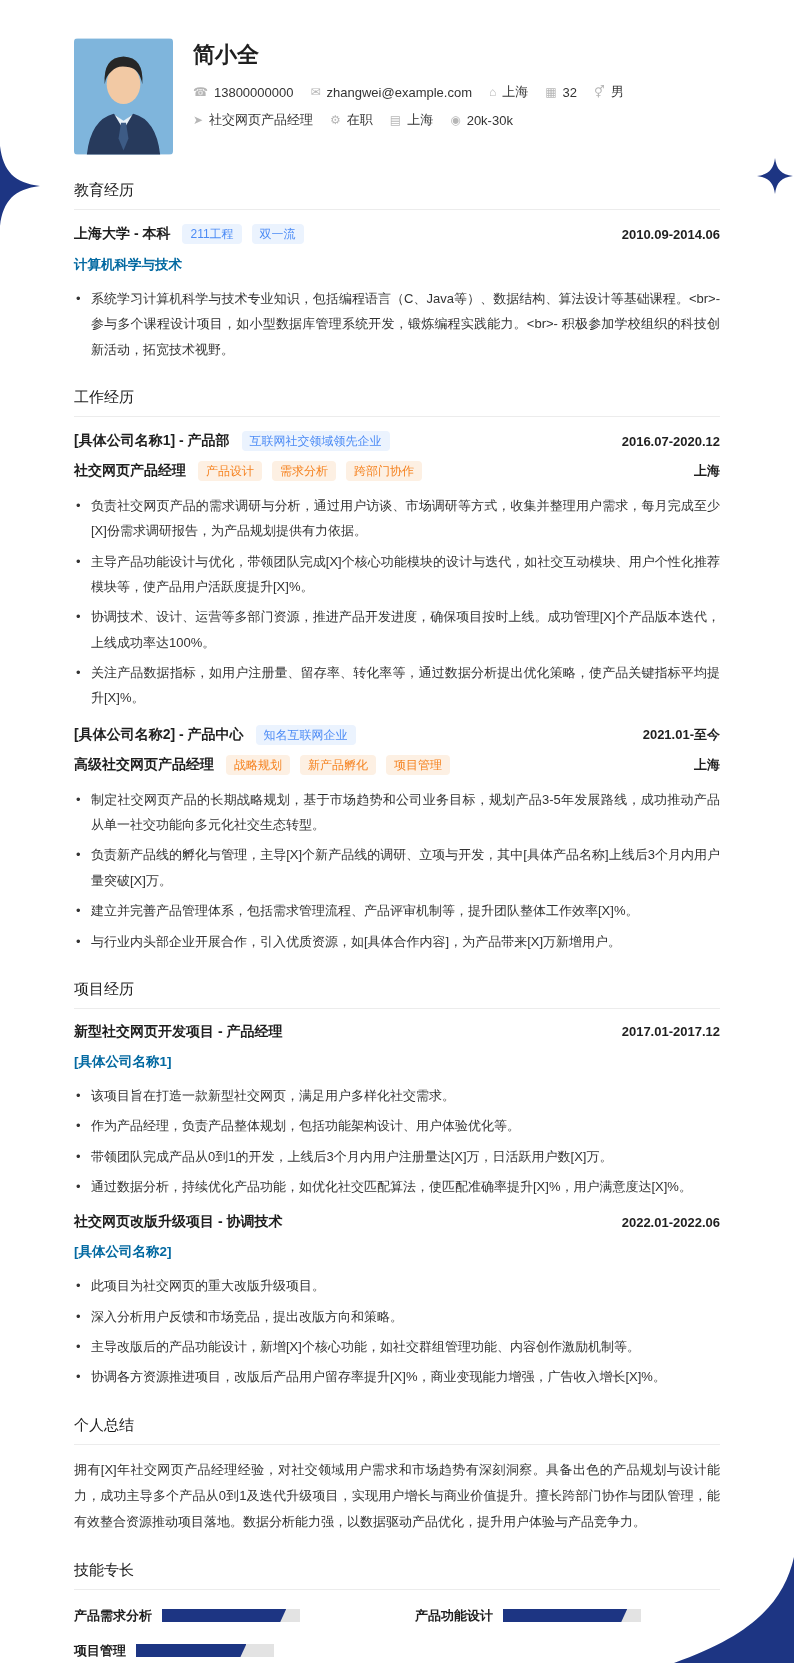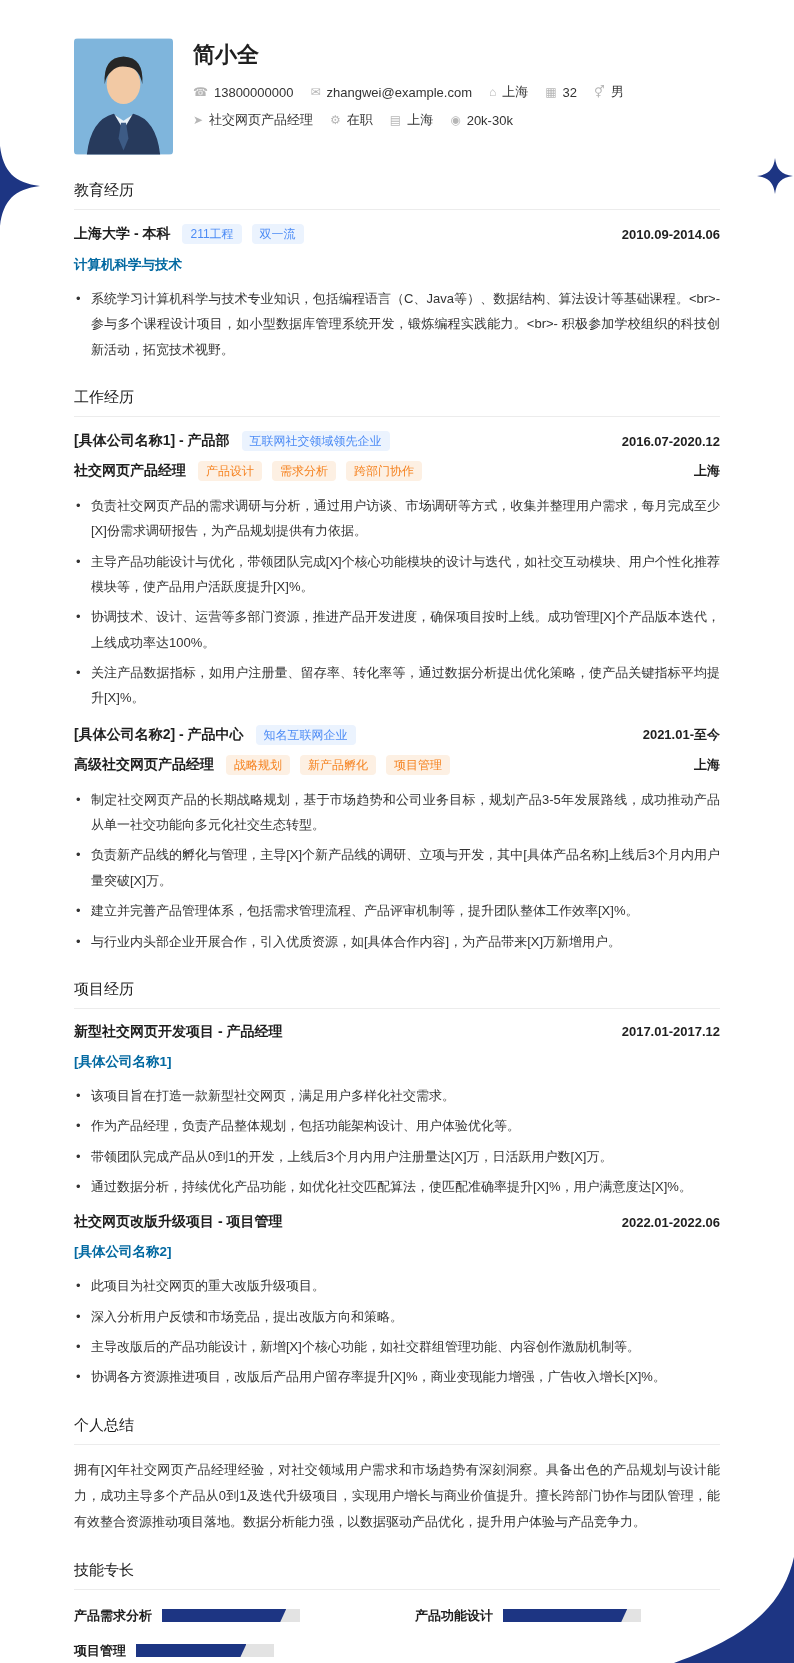--- a/index.html
+++ b/index.html
@@ -208,21 +208,21 @@
         <div class="bullets">
           <div class="bullet"><span>该项目旨在打造一款新型社交网页，满足用户多样化社交需求。</span></div>
           <div class="bullet"><span>作为产品经理，负责产品整体规划，包括功能架构设计、用户体验优化等。</span></div>
           <div class="bullet"><span>带领团队完成产品从0到1的开发，上线后3个月内用户注册量达[X]万，日活跃用户数[X]万。</span></div>
           <div class="bullet"><span>通过数据分析，持续优化产品功能，如优化社交匹配算法，使匹配准确率提升[X]%，用户满意度达[X]%。</span></div>
         </div>
       </div>
 
       <div style="margin-top:6px;">
         <div class="entry-head">
-          <span class="entry-title">社交网页改版升级项目 - 项目管理</span>
+          <span class="entry-title">社交网页改版升级项目 - 协调技术</span>
           <span class="entry-right">2022.01-2022.06</span>
         </div>
         <div class="sub-title">[具体公司名称2]</div>
         <div class="bullets">
           <div class="bullet"><span>此项目为社交网页的重大改版升级项目。</span></div>
           <div class="bullet"><span>深入分析用户反馈和市场竞品，提出改版方向和策略。</span></div>
           <div class="bullet"><span>主导改版后的产品功能设计，新增[X]个核心功能，如社交群组管理功能、内容创作激励机制等。</span></div>
           <div class="bullet"><span>协调各方资源推进项目，改版后产品用户留存率提升[X]%，商业变现能力增强，广告收入增长[X]%。</span></div>
         </div>
       </div>

